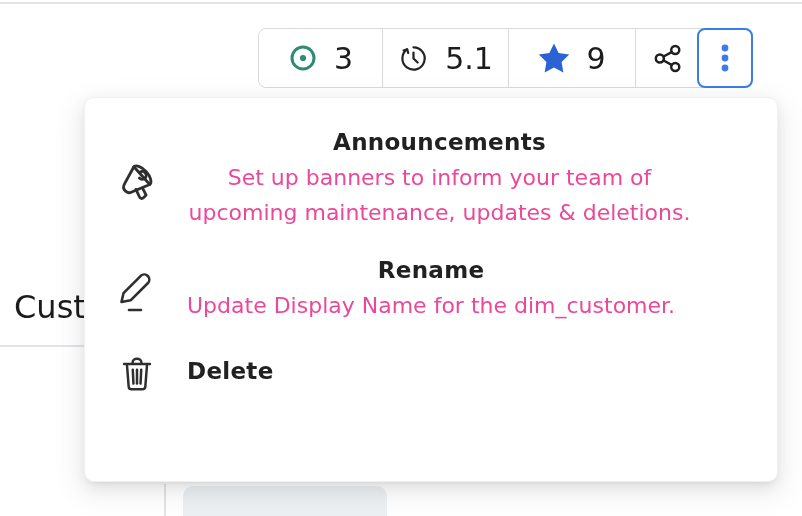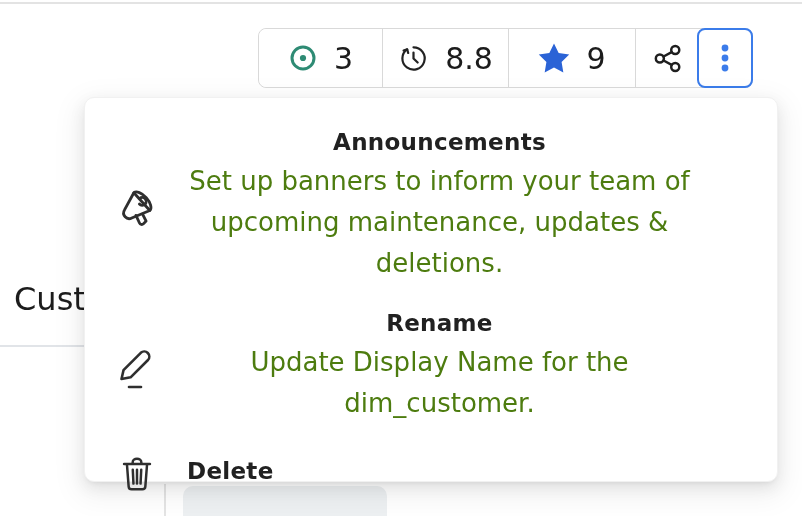--- a/index.html
+++ b/index.html
@@ -4,21 +4,21 @@
 <style>
   * { margin:0; padding:0; box-sizing:border-box; }
   html,body { width:802px; height:516px; }
   body {
     position:relative; overflow:hidden; background:#fff;
     font-family:"DejaVu Sans","Liberation Sans",sans-serif;
     color:#1f1f1f;
   }
   
   .page-top-border { position:absolute; top:2px; left:0; width:802px; height:2px; background:#e3e3e3; }
-  .clipped-tab-label { position:absolute; left:14px; top:280px; font-size:32px; color:#1c1c1c; white-space:nowrap; }
+  .clipped-tab-label { position:absolute; left:14px; top:288px; font-size:32px; color:#1c1c1c; white-space:nowrap; }
   .tab-underline { position:absolute; left:0; top:345px; width:112px; height:2px; background:#e1e4e8; }
   .bottom-vline { position:absolute; left:164px; top:484px; width:2px; height:32px; background:#e4e4e4; }
   .bottom-pill { position:absolute; left:183px; top:486px; width:204px; height:30px; background:#edf0f2; border-radius:10px 10px 0 0; }
   
   .toolbar {
     position:absolute; left:258px; top:28px; height:60px; display:flex; align-items:stretch;
     background:#fff; border:1px solid #d9d9d9; border-radius:8px;
   }
   .tb-seg { display:flex; align-items:center; justify-content:center; gap:16px; cursor:pointer; background:#fff; }
   .tb-seg + .tb-seg { border-left:1px solid #d9d9d9; }
@@ -36,21 +36,21 @@
     position:absolute; left:84px; top:97px; width:694px; height:385px;
     background:#fff; border:1px solid #f1f1f1; border-radius:10px;
     box-shadow:0 3px 6px -4px rgba(0,0,0,.12), 0 6px 16px 0 rgba(0,0,0,.08), 0 9px 28px 8px rgba(0,0,0,.05);
     padding:31px 28px 20px 24px;
   }
   .menu-item { display:flex; align-items:center; gap:22px; margin-bottom:27px; cursor:pointer;text-align:center; }
   .menu-item:last-child { margin-bottom:4px; }
   .mi-icon { flex:none; width:56px; display:flex; align-items:center; justify-content:center; }
   .mi-text { min-width:0; }
   .mi-title { font-size:23px; font-weight:700; color:#212121; letter-spacing:.3px; margin-bottom:6px; }
-  .mi-desc { font-size:26px; color:#4d7c0f; line-height:1.57; max-width:505px; }
+  .mi-desc { font-size:22px; color:#ec4899; line-height:1.57; max-width:505px; }
 </style>
 </head>
 <body>
 
 <div class="page-top-border"></div>
 <div class="clipped-tab-label">Cust</div>
 <div class="tab-underline"></div>
 <div class="bottom-vline"></div>
 <div class="bottom-pill"></div>
 
@@ -65,21 +65,21 @@
     <span class="tb-count">3</span>
   </div>
   <div class="tb-seg w2">
     <span>
       <svg width="31" height="31" viewBox="0 0 32 32" fill="none" stroke="#222" stroke-width="2.3" stroke-linecap="round" stroke-linejoin="round">
         <path d="M9.4 6.6 A11.5 11.5 0 1 0 16 4.5"></path>
         <polyline points="5.8,7.9 9.5,6.5 10.5,10.3"></polyline>
         <path d="M16 9.8 V16 L20.3 20.2"></path>
       </svg>
     </span>
-    <span class="tb-count">8.8</span>
+    <span class="tb-count">5.1</span>
   </div>
   <div class="tb-seg w3">
     <span>
       <svg width="32" height="32" viewBox="0 0 24 24">
         <path d="M12 1.2l3.5 7.1 7.9 1.1-5.7 5.6 1.3 7.8L12 19.1l-7 3.7 1.3-7.8L.6 9.4l7.9-1.1z" fill="#2b63d6"></path>
       </svg>
     </span>
     <span class="tb-count">9</span>
   </div>
   <div class="tb-seg w4">

